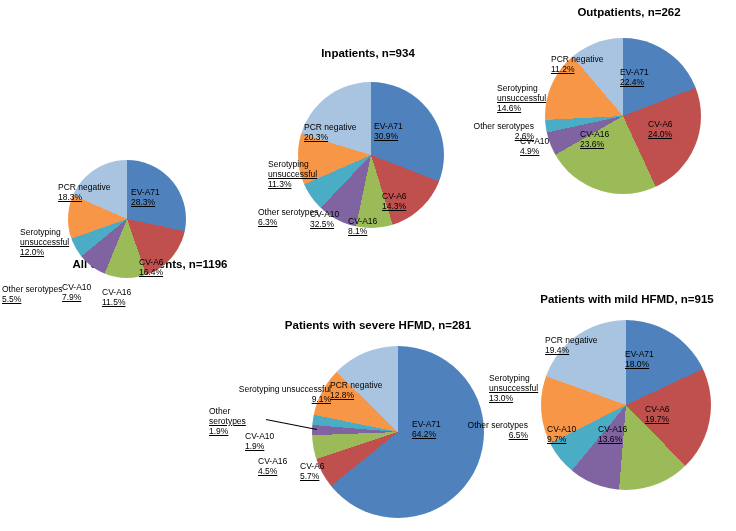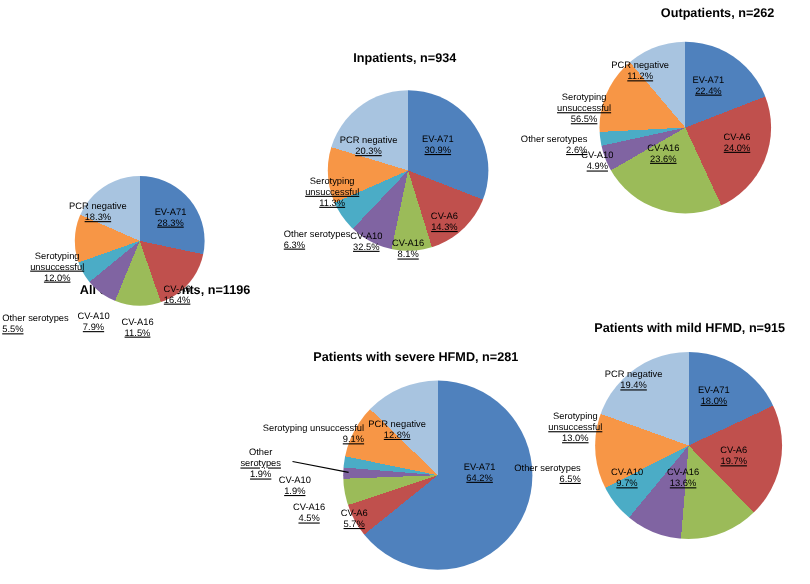--- a/index.html
+++ b/index.html
@@ -20,21 +20,21 @@
     line-height:1.2;
   }
   .pie-wrap{position:absolute;}
   .pie{border-radius:50%;position:relative;}
   .lbl{
     position:absolute;
     font-size:8.5px;
     line-height:1.15;
     white-space:nowrap;
   }
-  .lbl.center{text-align:center;}
+  .lbl.center{text-align:left;}
   .lbl.right{text-align:right;}
   .lbl.left{text-align:left;}
   .lead{position:absolute;background:#000;height:1px;transform-origin:0 0;}
   .pct{display:block;text-decoration:underline;}
 </style>
 </head>
 <body>
 
 <div class="panel">
   <div class="panel-title" style="left:40px;top:258px;width:220px;">All enrolled patients, n=1196</div>
@@ -102,21 +102,21 @@
   </div>
   <div class="lbl center" style="left:268px;top:160px;width:68px;">
     <span>Serotyping</span><span class="pct">unsuccessful</span><span class="pct">11.3%</span>
   </div>
   <div class="lbl center" style="left:304px;top:123px;width:62px;">
     <span>PCR negative</span><span class="pct">20.3%</span>
   </div>
 </div>
 
 <div class="panel">
-  <div class="panel-title" style="left:524px;top:6px;width:180px;text-align:right;">Outpatients, n=262</div>
+  <div class="panel-title" style="left:539px;top:6px;width:180px;">Outpatients, n=262</div>
   <div class="pie-wrap" style="left:545px;top:38px;">
     <div class="pie" style="width:156px;height:156px;
       background: conic-gradient(
         #4f81bd 0deg 68.76deg,
         #c0504d 68.76deg 155.16deg,
         #9bbb59 155.16deg 240.12deg,
         #8064a2 240.12deg 257.76deg,
         #4bacc6 257.76deg 267.12deg,
         #f79646 267.12deg 319.68deg,
         #a8c4e0 319.68deg 360deg);"></div>
@@ -130,21 +130,21 @@
   <div class="lbl center" style="left:580px;top:130px;width:46px;">
     <span>CV-A16</span><span class="pct">23.6%</span>
   </div>
   <div class="lbl center" style="left:520px;top:137px;width:46px;">
     <span>CV-A10</span><span class="pct">4.9%</span>
   </div>
   <div class="lbl right" style="left:462px;top:122px;width:72px;">
     <span>Other serotypes</span><span class="pct">2.6%</span>
   </div>
   <div class="lbl center" style="left:497px;top:84px;width:68px;">
-    <span>Serotyping</span><span class="pct">unsuccessful</span><span class="pct">56.5%</span>
+    <span>Serotyping</span><span class="pct">unsuccessful</span><span class="pct">14.6%</span>
   </div>
   <div class="lbl center" style="left:551px;top:55px;width:62px;">
     <span>PCR negative</span><span class="pct">11.2%</span>
   </div>
 </div>
 
 <div class="panel">
   <div class="panel-title" style="left:248px;top:319px;width:260px;">Patients with severe HFMD, n=281</div>
   <div class="pie-wrap" style="left:312px;top:346px;">
     <div class="pie" style="width:172px;height:172px;

